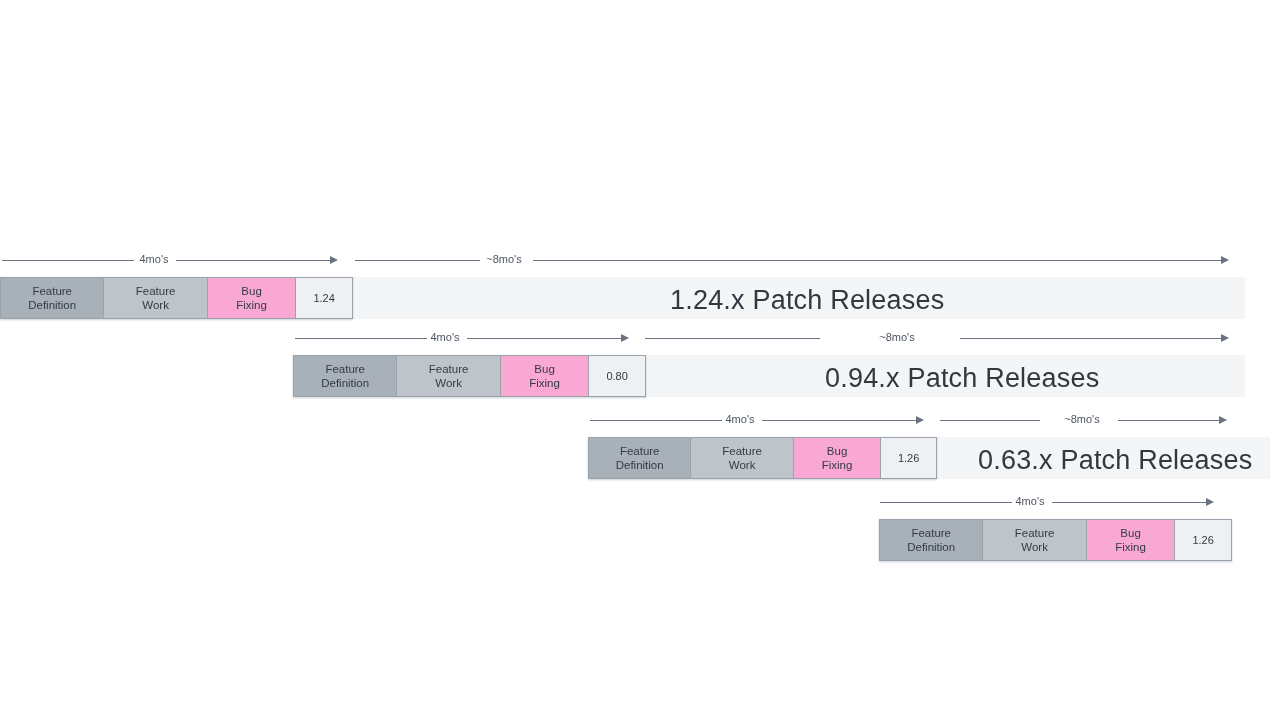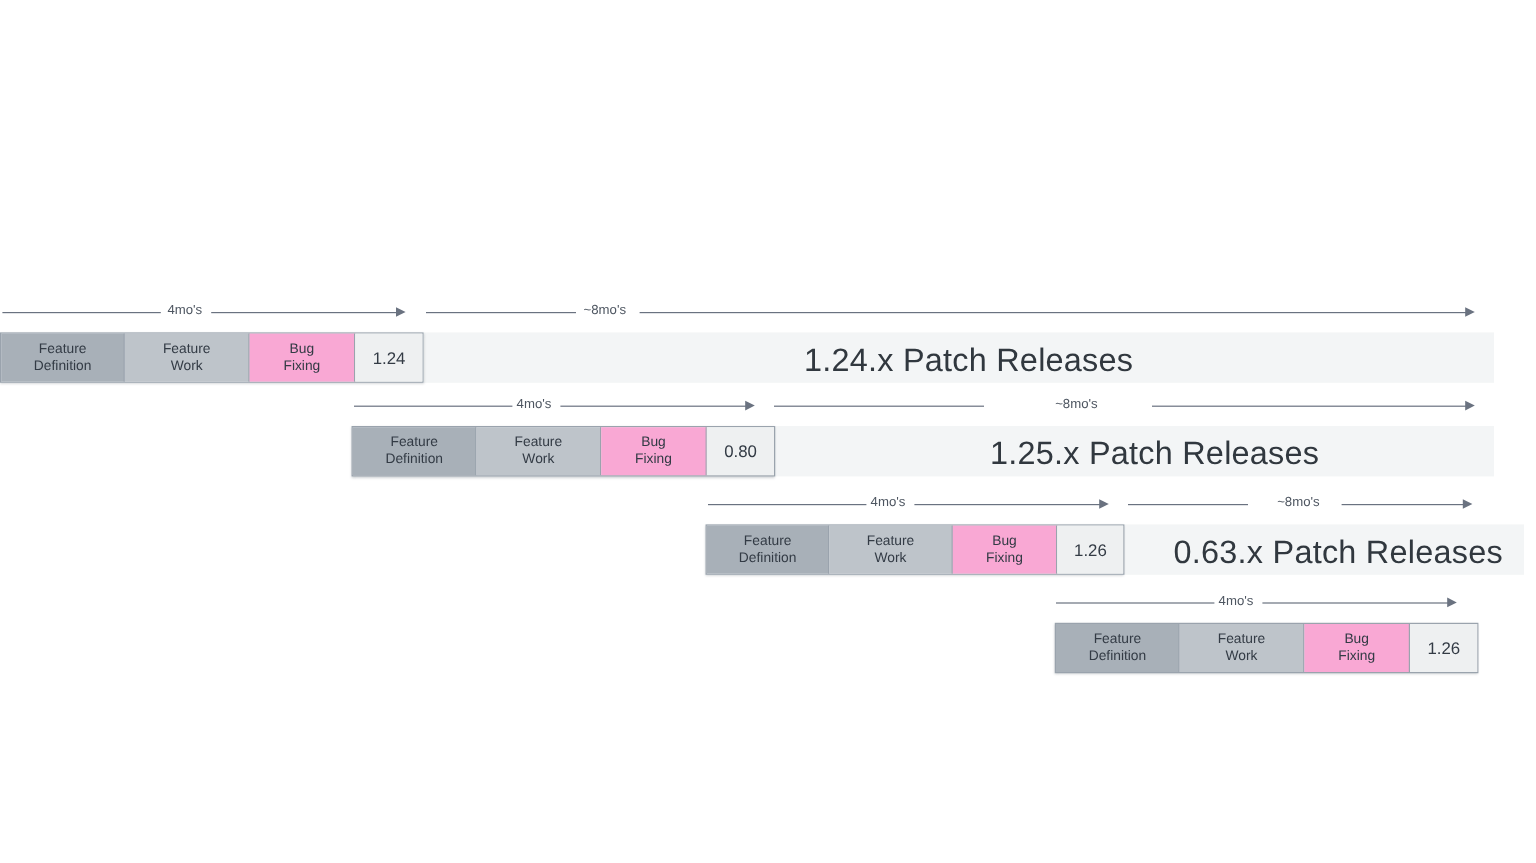--- a/index.html
+++ b/index.html
@@ -67,21 +67,21 @@
     border-right: 1px solid #9aa3ad;
     text-align: center;
     white-space: nowrap;
   }
   .phase:last-child { border-right: none; }
   .phase-line { display: block; }
 
   .phase.def   { background: #a8b0b8; }
   .phase.work  { background: #bec4ca; }
   .phase.bug   { background: #f9a8d4; }
-  .phase.ver   { background: #eef0f1; font-size: 14px; }
+  .phase.ver   { background: #eef0f1; font-size: 11px; }
 
   
   .measure {
     position: absolute;
     height: 18px;
   }
   .measure .rule {
     position: absolute;
     top: 8px;
     height: 1px;
@@ -143,21 +143,21 @@
       </div>
       <div class="phase ver" style="width:56px;">
         <span class="phase-line">1.24</span>
       </div>
     </div>
   </div>
 
   <div class="release-row">
 
     <div class="patch-band" style="left:293px; top:355px; width:952px; height:42px;"></div>
-    <div class="patch-band-label" style="left:825px; top:363px;">1.25.x Patch Releases</div>
+    <div class="patch-band-label" style="left:825px; top:363px;">0.94.x Patch Releases</div>
 
     <div class="measure" style="left:295px; top:330px; width:340px;">
       <div class="rule" style="left:0px; width:132px;"></div>
       <div class="mlabel" style="left:130px; width:40px;">4mo's</div>
       <div class="rule" style="left:172px; width:155px;"></div>
       <div class="head" style="left:326px;"></div>
     </div>
 
     <div class="measure" style="left:645px; top:330px; width:590px;">
       <div class="rule" style="left:0px; width:175px;"></div>

